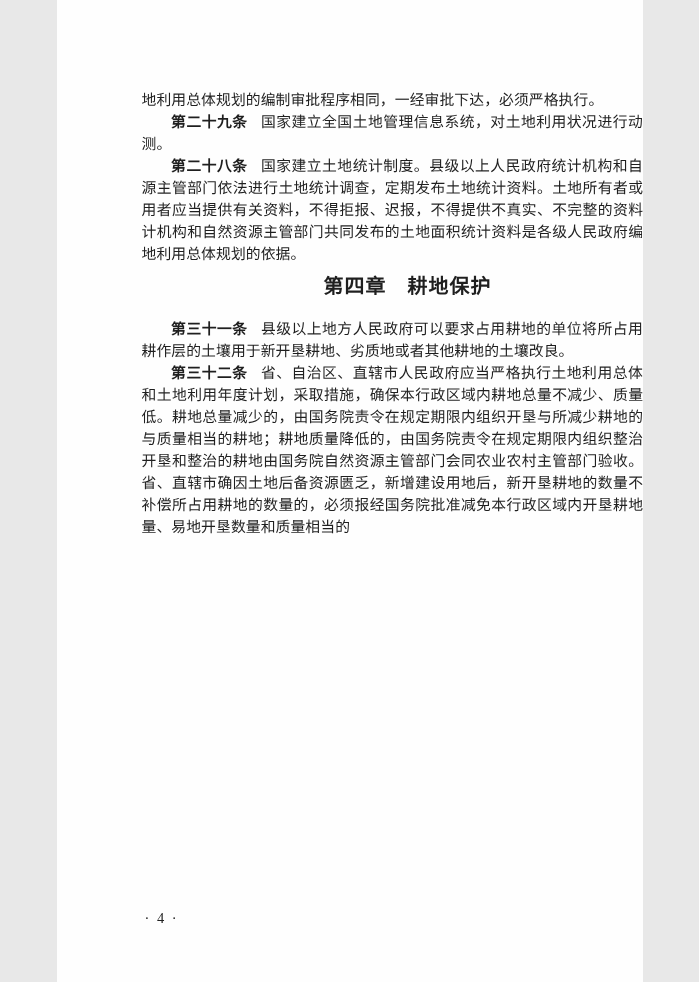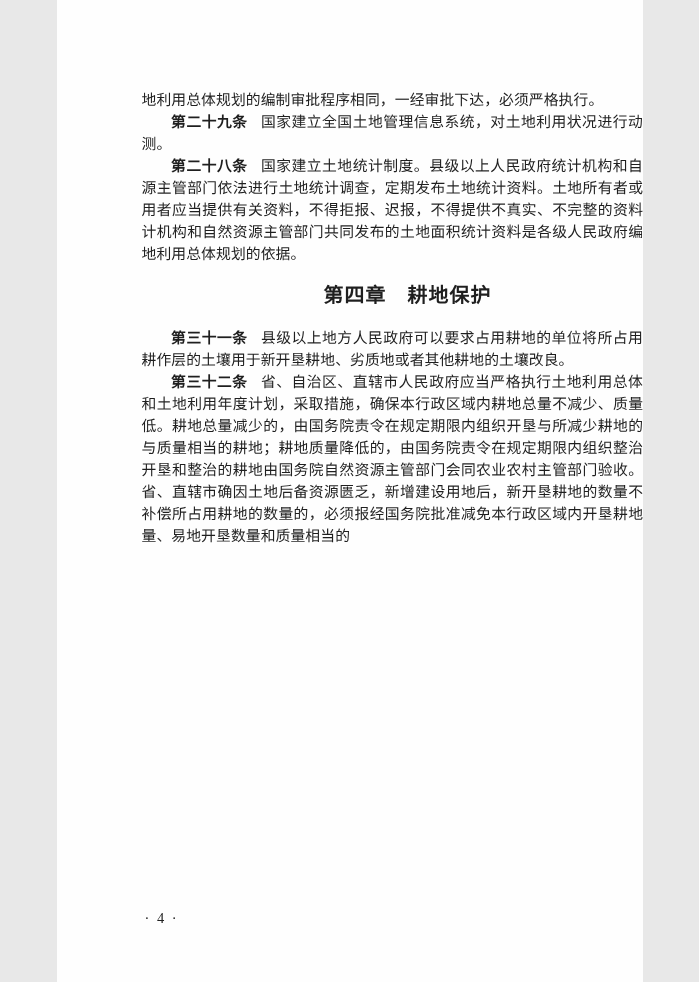--- a/index.html
+++ b/index.html
@@ -34,21 +34,21 @@
   }
   .para.no-indent {
     text-indent: 0;
   }
   .article-label {
     font-weight: 700;
     font-family: "Liberation Sans", "DejaVu Sans", sans-serif;
     margin-right: 0.9em;
   }
   .chapter {
-    margin: 17px 0 19px 0;
+    margin: 8px 0 19px 0;
     padding: 0;
     text-align: center;
     font-size: 20px;
     line-height: 26px;
     font-weight: 700;
     font-family: "Liberation Sans", "DejaVu Sans", sans-serif;
     letter-spacing: 1px;
   }
   .page-number {
     position: absolute;

